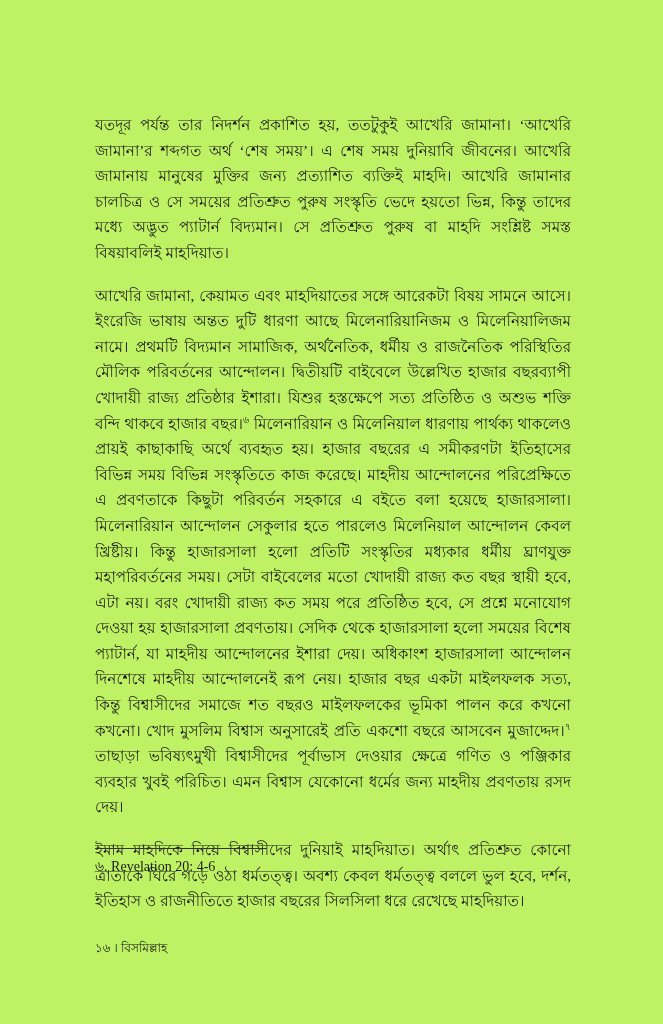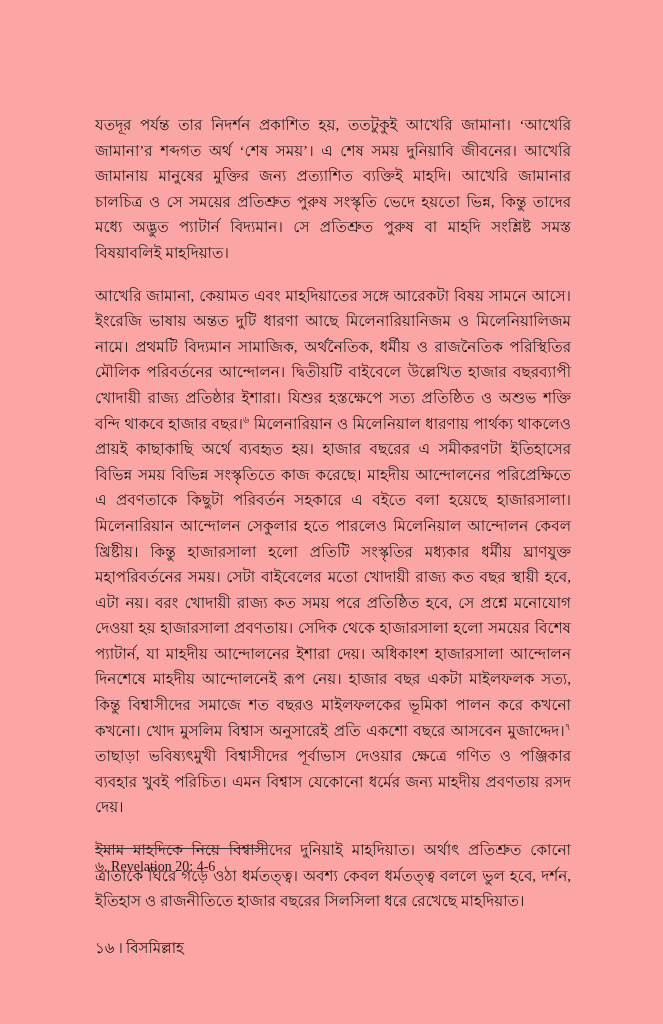--- a/index.html
+++ b/index.html
@@ -7,21 +7,21 @@
     margin: 0;
     padding: 0;
     background: #ffffff;
   }
 
   .page {
     position: relative;
     width: 663px;
     height: 1024px;
     margin: 0 auto;
-    background: #fca5a5;
+    background: #bef264;
     overflow: hidden;
     font-family: "Liberation Serif", "DejaVu Serif", serif;
     color: #1a1a1a;
     box-sizing: border-box;
   }
 
   .content-area {
     position: absolute;
     left: 95px;
     top: 112px;
@@ -78,21 +78,21 @@
 
   .footnote-num {
     font-family: "Liberation Serif", "DejaVu Serif", serif;
   }
 
   
   .page-footer {
     position: absolute;
     left: 95px;
     top: 937px;
-    font-size: 15px;
+    font-size: 12px;
     line-height: 22px;
     color: #1b1b1b;
     font-family: "Liberation Serif", "DejaVu Serif", serif;
     white-space: nowrap;
   }
 
   .footer-sep {
     padding: 0 3px;
   }
 </style>

